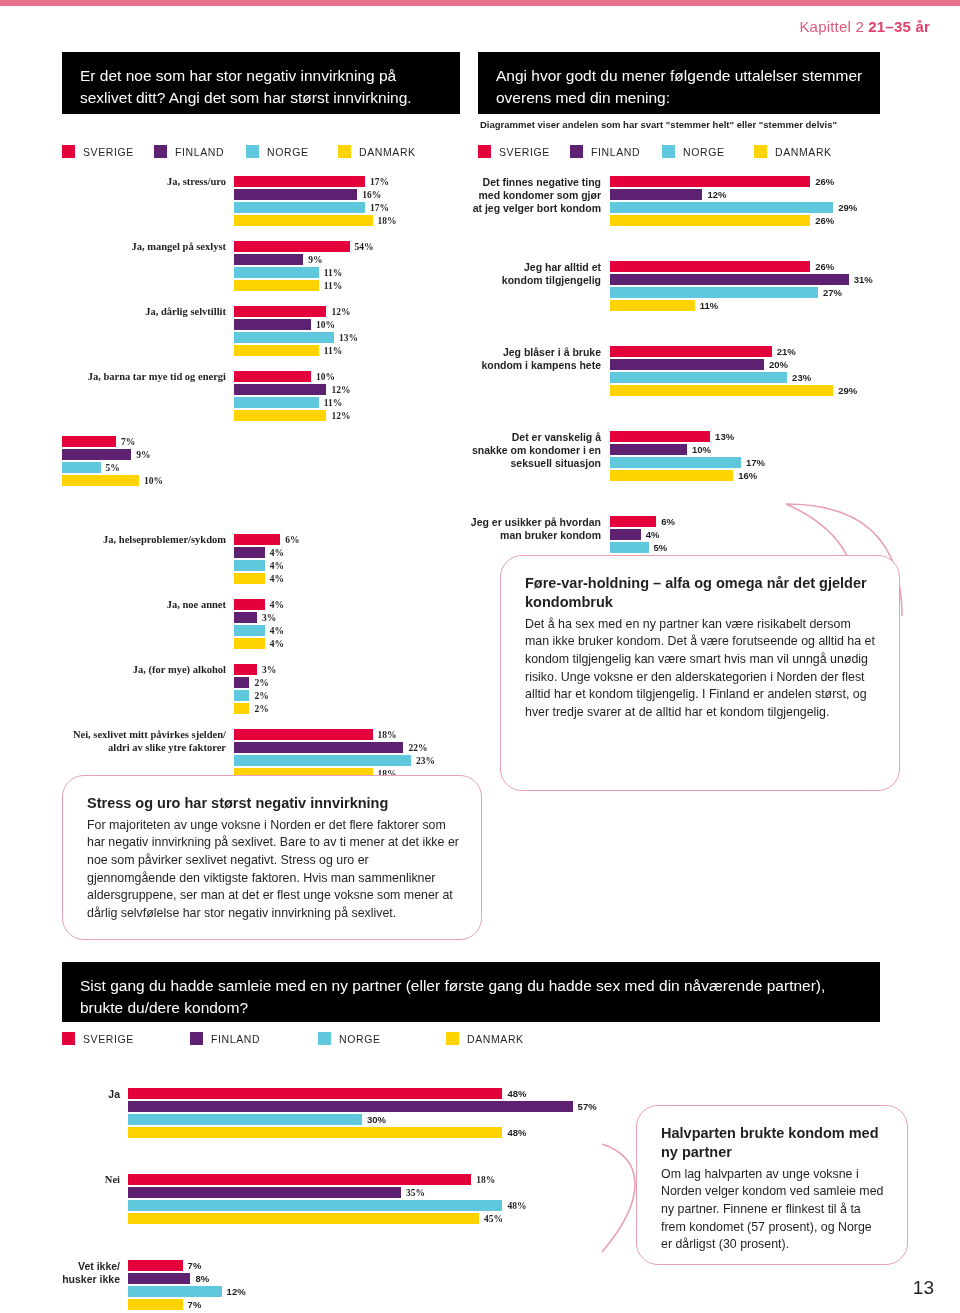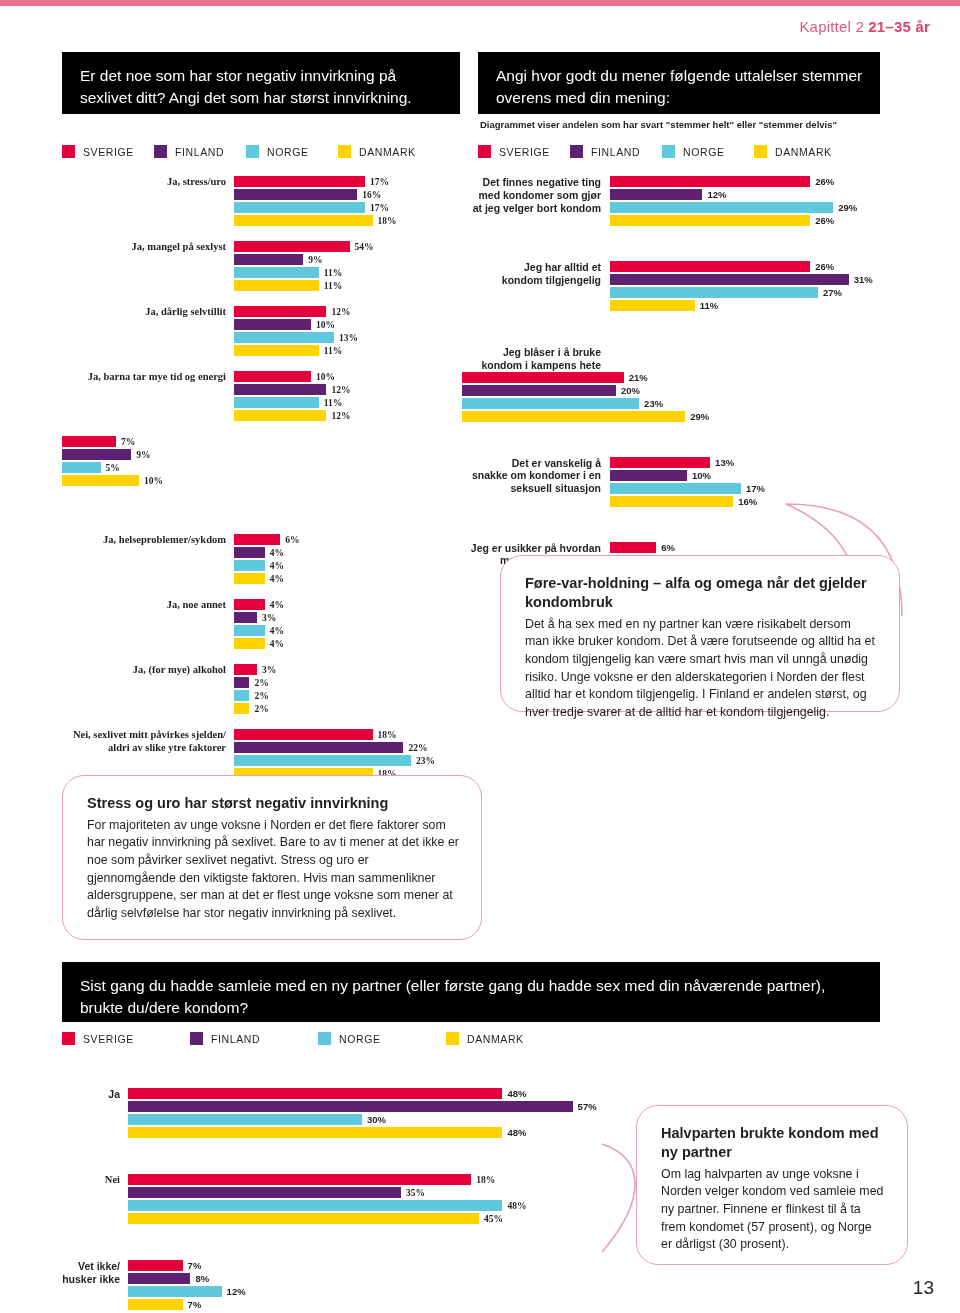--- a/index.html
+++ b/index.html
@@ -73,21 +73,21 @@
   
   .callout {
     position:absolute;
     border:1.6px solid #E8A0B4;
     border-radius:22px;
     background:#fff;
     padding:18px 22px 18px 24px;
   }
   .callout h3 { margin:0 0 4px 0; font-size:14.5px; line-height:1.3; font-weight:bold; color:#231f20; }
   .callout p  { margin:0; font-size:12.4px; line-height:1.42; color:#231f20; }
-  #callout-condom { left:500px; top:555px; width:400px; height:157px; }
+  #callout-condom { left:500px; top:555px; width:400px; height:236px; }
   #callout-stress { left:62px;  top:775px; width:420px; height:165px; }
   #callout-half   { left:636px; top:1105px; width:272px; height:160px; }
 
   .pagenum { position:absolute; right:26px; bottom:14px; font-size:19px; color:#231f20; }
 
   
   .swoop { position:absolute; pointer-events:none; }
 </style>
 </head>
 <body>
@@ -390,21 +390,21 @@
         <div class="barrow">
           <div class="bar" style="width: 207.9px; background: rgb(95, 200, 220);"></div>
           <span class="val">27%</span>
         </div>
         <div class="barrow">
           <div class="bar" style="width: 84.7px; background: rgb(255, 211, 0);"></div>
           <span class="val">11%</span>
         </div>
       </div>
     </div>
-    <div class="grp" style="margin-bottom: 33px; flex-direction: column;">
+    <div class="grp" style="margin-bottom: 33px;">
       <div class="cat">Jeg blåser i å bruke
 kondom i kampens hete</div>
       <div class="bars">
         <div class="barrow">
           <div class="bar" style="width: 161.7px; background: rgb(228, 0, 58);"></div>
           <span class="val">21%</span>
         </div>
         <div class="barrow">
           <div class="bar" style="width: 154px; background: rgb(94, 32, 112);"></div>
           <span class="val">20%</span>

